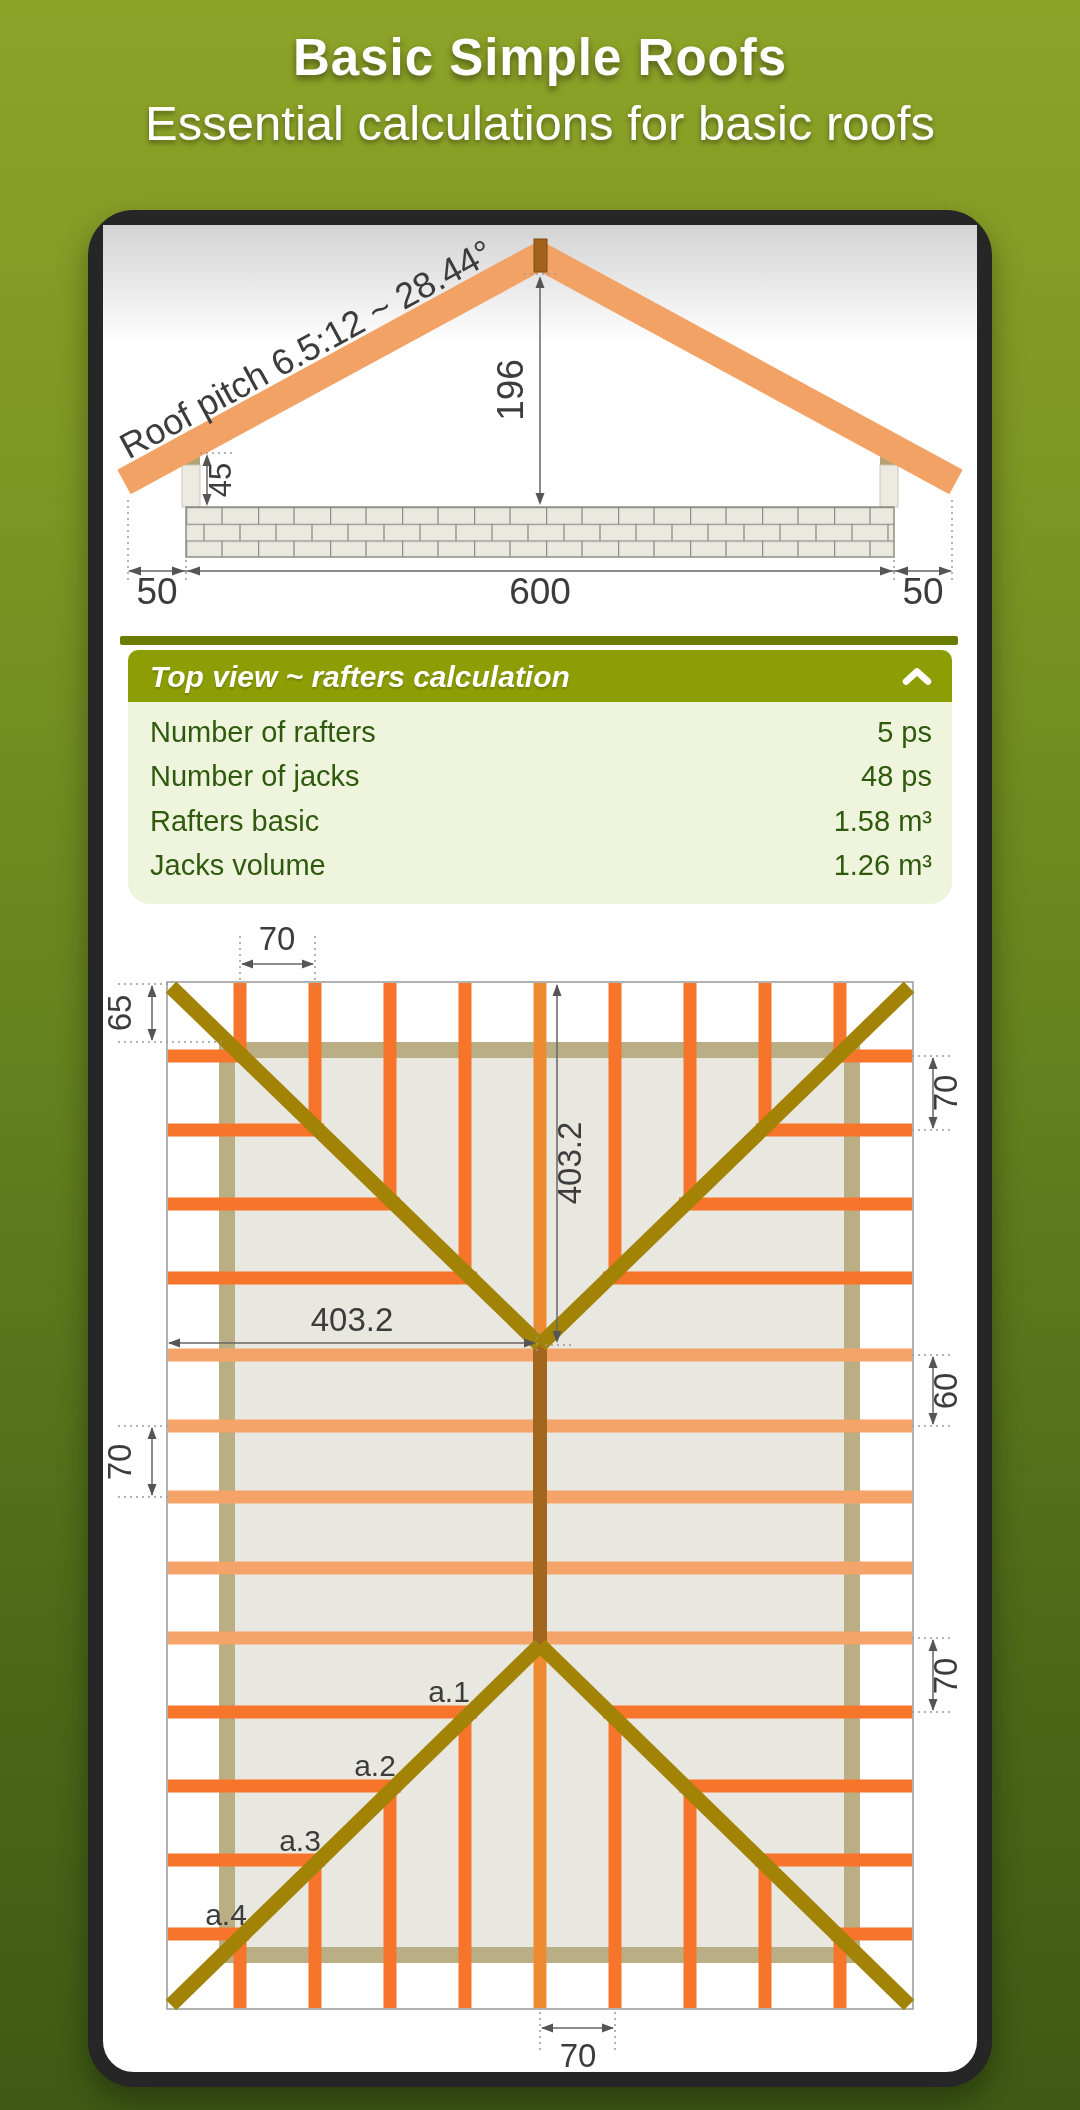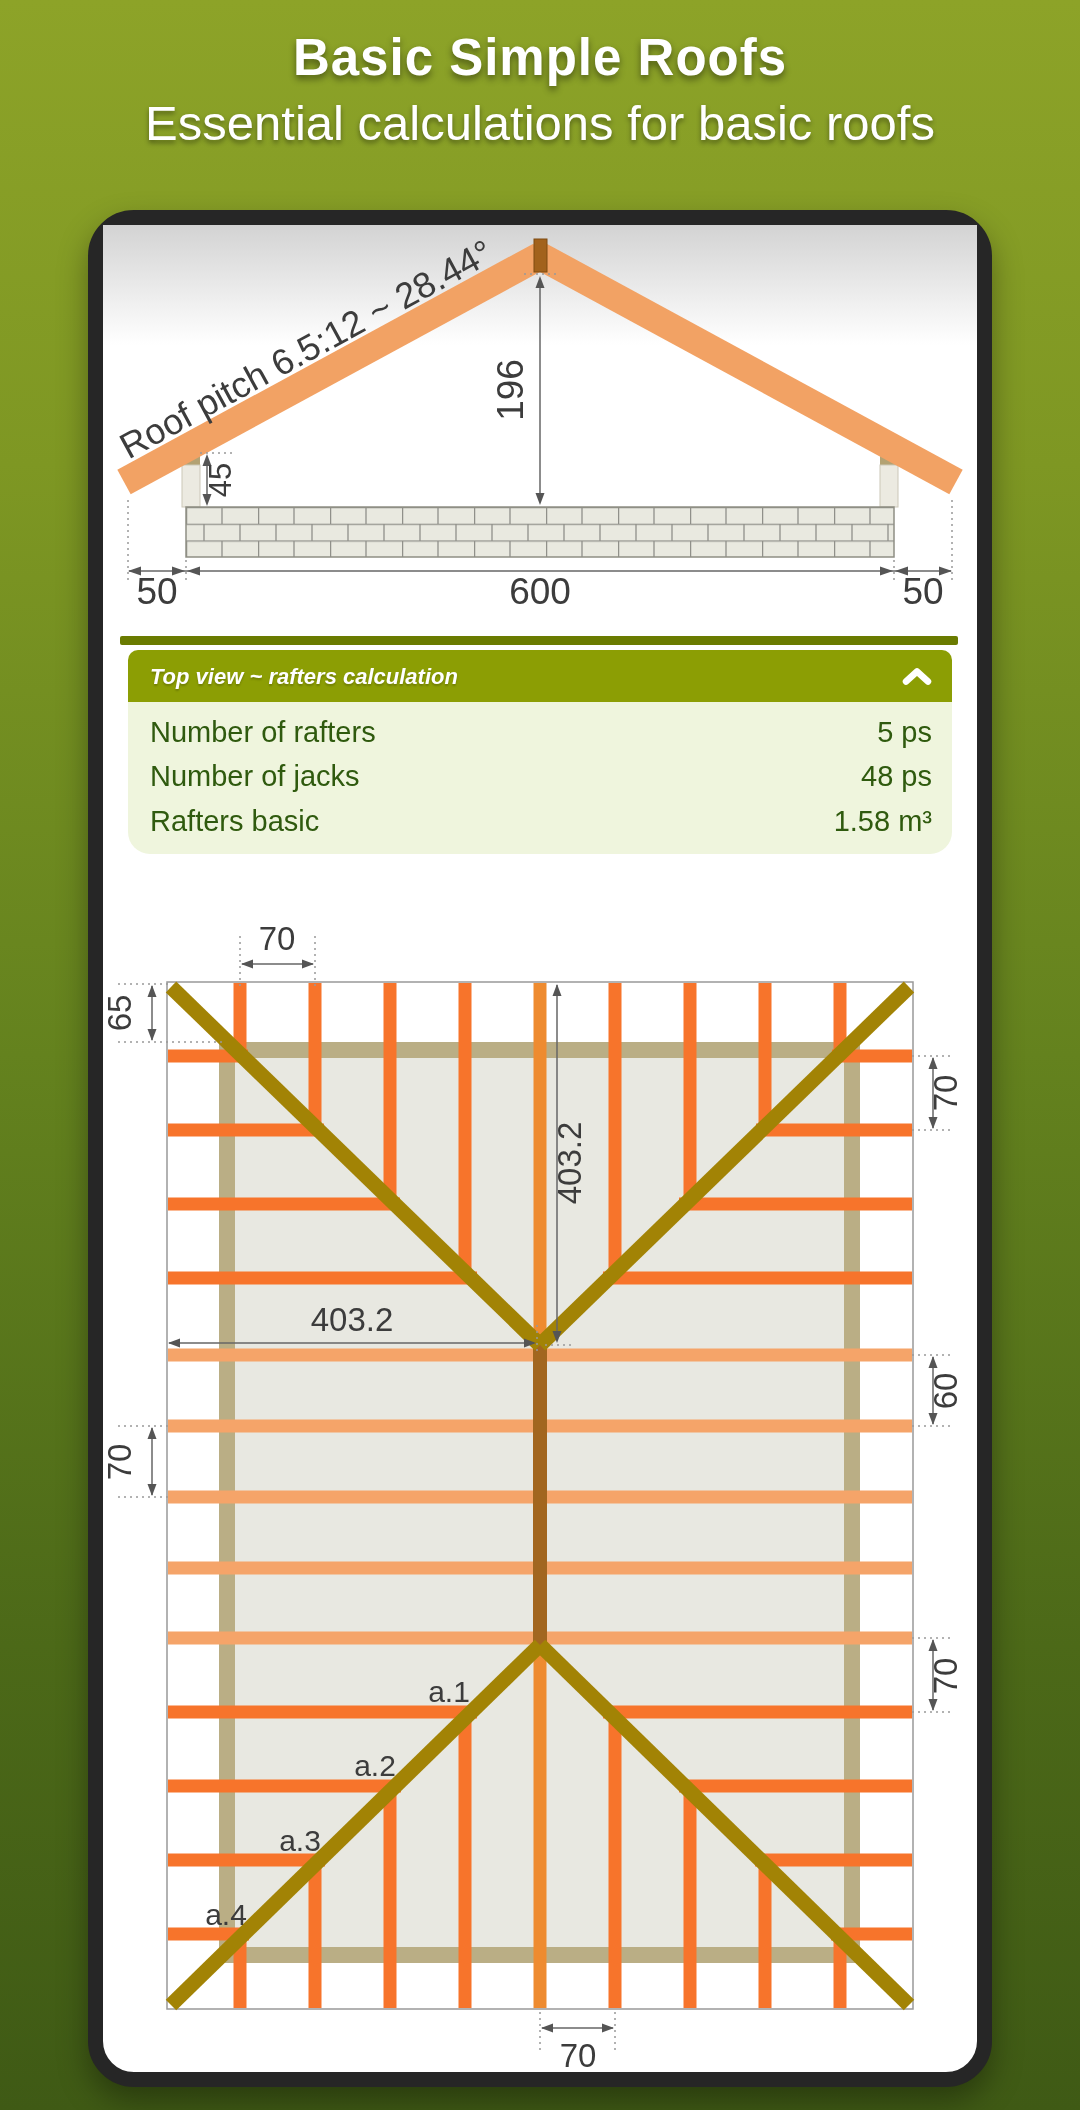--- a/index.html
+++ b/index.html
@@ -14,25 +14,25 @@
   .banner .subtitle{margin-top:8px;font-size:49px;font-weight:400;
     text-shadow:0 3px 5px rgba(0,0,0,.4);}
   .card{position:absolute;left:88px;top:210px;width:874px;height:1847px;
     background:#fff;border:15px solid #262626;border-radius:46px;
     box-shadow:0 14px 30px rgba(0,0,0,.35);}
   .cross-svg{position:absolute;left:0;top:0;width:874px;height:407px;}
   .divider{position:absolute;left:17px;top:411px;width:838px;height:9px;
     background:#6A7B00;border-radius:2px;}
   .panel{position:absolute;left:25px;top:425px;width:824px;}
   .panel-header{position:relative;height:52px;background:#8C9E04;border-radius:10px 10px 0 0;cursor:pointer;}
-  .panel-title{display:block;line-height:53px;padding-left:22px;font-size:22px;font-weight:700;
+  .panel-title{display:block;line-height:53px;padding-left:22px;font-size:30px;font-weight:700;
     font-style:italic;color:#fff;text-shadow:0 2px 2px rgba(0,0,0,.2);}
   .chev{position:absolute;right:20px;top:18px;width:30px;height:17px;
     stroke:#fff;stroke-width:6.5;fill:none;stroke-linecap:round;stroke-linejoin:round;}
-  .panel-body{background:#EFF5DD;border-radius:0 0 22px 22px;padding:8px 20px 10px 22px;}
+  .panel-body{background:#EFF5DD;border-radius:0 0 22px 22px;padding:8px 20px 16px 22px;}
   .row{display:flex;justify-content:space-between;align-items:center;height:44.5px;
     font-size:29px;color:#2F5A0E;}
   .plan-svg{position:absolute;left:0;top:675px;width:874px;height:1172px;}
   svg text{font-family:"Liberation Sans",sans-serif;fill:#3C3C3C;}
   .dimline{stroke:#666;stroke-width:1.5;fill:none;}
   .dotted{stroke:#999;stroke-width:1.5;fill:none;stroke-dasharray:2 4;}
   .ah{fill:#555;stroke:none;}
 </style>
 </head>
 <body>
@@ -127,20 +127,24 @@
         <span>5 ps</span>
       </div>
       <div class="row">
         <span>Number of jacks</span>
         <span>48 ps</span>
       </div>
       <div class="row">
         <span>Rafters basic</span>
         <span>1.58 m³</span>
       </div>
+      <div class="row">
+        <span>Jacks volume</span>
+        <span>1.26 m³</span>
+      </div>
     </div>
   </section>
 
   <svg class="plan-svg" viewBox="103 900 874 1172">
 
     <rect x="167" y="982" width="746" height="1027" fill="#ffffff" stroke="#999" stroke-width="1.5"></rect>
 
     <rect x="227" y="1050" width="625" height="905" fill="#E8E8E1" stroke="#BAAE85" stroke-width="16"></rect>
 
     <g stroke="#F5A469" stroke-width="13">

